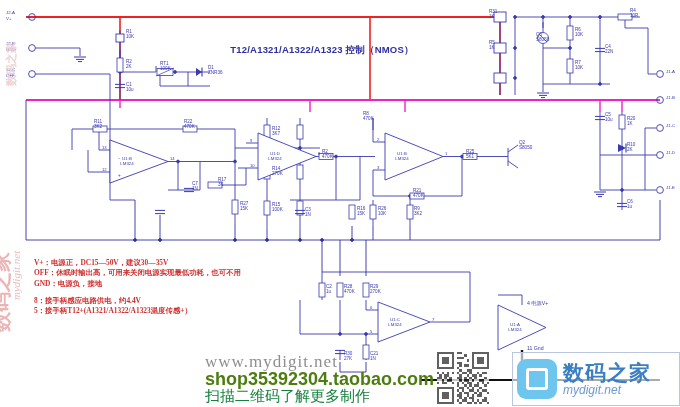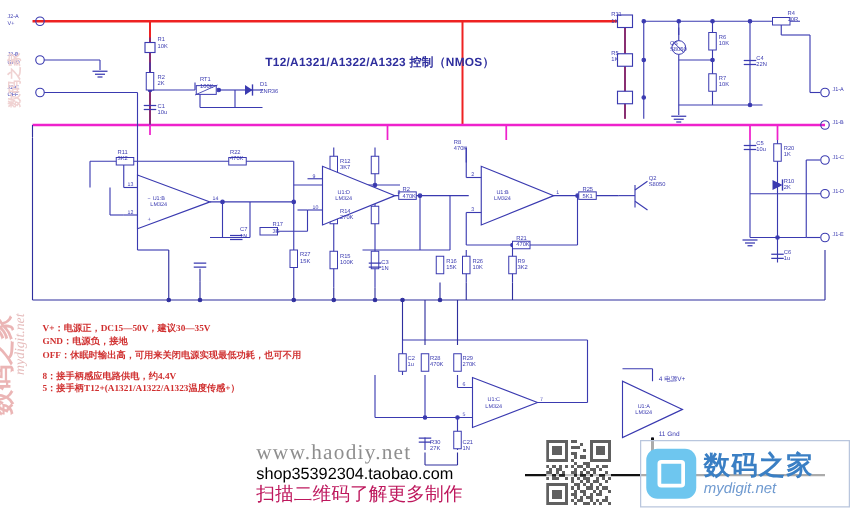--- a/index.html
+++ b/index.html
@@ -2,21 +2,21 @@
 <html><head>
 <meta charset="utf-8">
 <style>
   html,body{margin:0;padding:0;background:#ffffff;}
   body{width:680px;height:407px;overflow:hidden;
        font-family:"Liberation Sans", sans-serif;}
   #root{position:relative;width:680px;height:407px;background:#fff;}
   svg.sheet{position:absolute;left:0;top:0;width:680px;height:407px;}
 
   .ttl{position:absolute;color:#2f2f9e;font-weight:bold;text-align:center;}
-  #title-main{left:164px;top:44px;width:280px;font-size:9.5px;letter-spacing:.2px;}
+  #title-main{left:182px;top:44px;width:280px;font-size:9.5px;letter-spacing:.2px;}
   #title-sub{left:180px;top:58px;width:280px;font-size:9.5px;}
 
   #notes{position:absolute;left:34px;top:258px;width:300px;
          color:#d03030;font-size:7.4px;line-height:10.3px;font-weight:bold;
          font-family:"Liberation Serif", serif;}
   #notes .grp2{margin-top:7px;}
   #notes div{white-space:nowrap;}
 
   
   #wm-left{position:absolute;left:4px;top:296px;width:96px;height:104px;
@@ -27,22 +27,22 @@
             transform:rotate(-90deg);transform-origin:left top;white-space:nowrap;
             font-family:"Liberation Serif",serif;font-style:italic;}
   #wm-tl2{position:absolute;left:4px;top:86px;color:#f0d2d2;font-size:11px;
           font-weight:bold;white-space:nowrap;
           transform:rotate(-90deg);transform-origin:left top;}
 
   
   #foot{position:absolute;left:205px;top:352px;color:#9a9a9a;}
   #foot .l1{font-size:17px;font-family:"Liberation Serif",serif;letter-spacing:1px;
             color:#8e8e8e;line-height:19px;}
-  #foot .l2{font-size:13px;font-weight:normal;color:#000000;line-height:16px;}
-  #foot .l3{font-size:15px;color:#be185d;line-height:18px;}
+  #foot .l2{font-size:18px;font-weight:bold;color:#4d7c0f;line-height:16px;}
+  #foot .l3{font-size:15px;color:#15803d;line-height:18px;}
 
   
   #qr{position:absolute;left:437px;top:352px;width:52px;height:52px;opacity:.75;}
 
   
   #logo{position:absolute;left:512px;top:352px;width:166px;height:52px;
         border:1px solid #b9c6dd;background:rgba(255,255,255,.65);
         display:flex;align-items:center;}
   #logo .mark{width:40px;height:40px;margin-left:4px;border-radius:9px;
               background:#6ec6ef;position:relative;flex:none;}
@@ -436,22 +436,22 @@
     </g>
     <g transform="translate(160,212)">
         <use href="#cap-v"></use>
       </g>
   </svg>
 
   <div class="ttl" id="title-main">T12/A1321/A1322/A1323  控制（NMOS）</div>
 
   <div id="notes">
     <div>V+：电源正，DC15—50V，建议30—35V</div>
+    <div>OFF：休眠时输出高，可用来关闭电源实现最低功耗，也可不用</div>
     <div>GND：电源负，接地</div>
-    <div>OFF：休眠时输出高，可用来关闭电源实现最低功耗，也可不用</div>
     <div class="grp2">8：接手柄感应电路供电，约4.4V</div>
     <div>5：接手柄T12+(A1321/A1322/A1323温度传感+）</div>
   </div>
 
   <div class="conn" style="left:6px;top:10px;">J2-A</div>
   <div class="conn" style="left:6px;top:16px;">V+</div>
   <div class="conn" style="left:6px;top:41px;">J2-B</div>
   <div class="conn" style="left:6px;top:47px;">GND</div>
   <div class="conn" style="left:6px;top:67px;">J2-C</div>
   <div class="conn" style="left:6px;top:73px;">OFF</div>
@@ -572,21 +572,21 @@
   <div class="lbl" style="left:344px;top:352px;">R30</div>
   <div class="lbl" style="left:344px;top:357px;">27K</div>
   <div class="lbl" style="left:370px;top:352px;">C21</div>
   <div class="lbl" style="left:370px;top:357px;">1N</div>
 
   <div id="wm-left">数码之家</div>
   <div id="wm-left2">mydigit.net</div>
   <div id="wm-tl2">数码之家</div>
 
   <div id="foot">
-    <div class="l1">www.haodiy.net</div>
+    <div class="l1">www.mydigit.net</div>
     <div class="l2">shop35392304.taobao.com</div>
     <div class="l3">扫描二维码了解更多制作</div>
   </div>
 
   <svg id="qr" viewBox="0 0 21 21" shape-rendering="crispEdges">
     <rect width="21" height="21" fill="#fff"></rect>
     <g fill="#2b2b2b">
       <path d="M0 0h7v7H0z M1 1v5h5V1z M2 2h3v3H2z"></path>
       <path d="M14 0h7v7h-7z M15 1v5h5V1z M16 2h3v3h-3z"></path>
       <path d="M0 14h7v7H0z M1 15v5h5v-5z M2 16h3v3H2z"></path>

